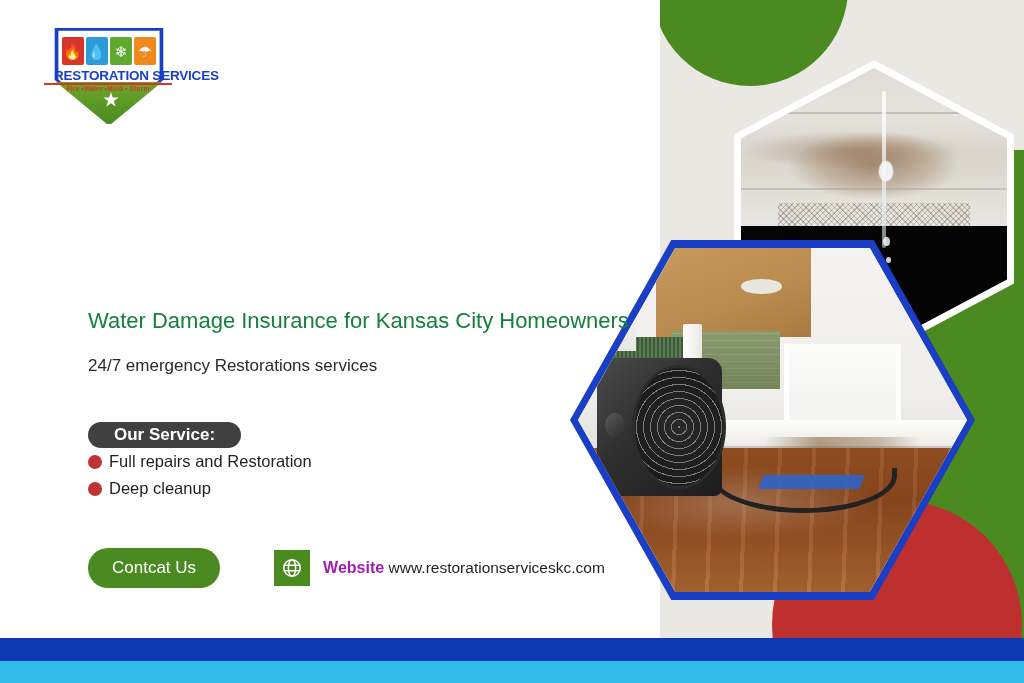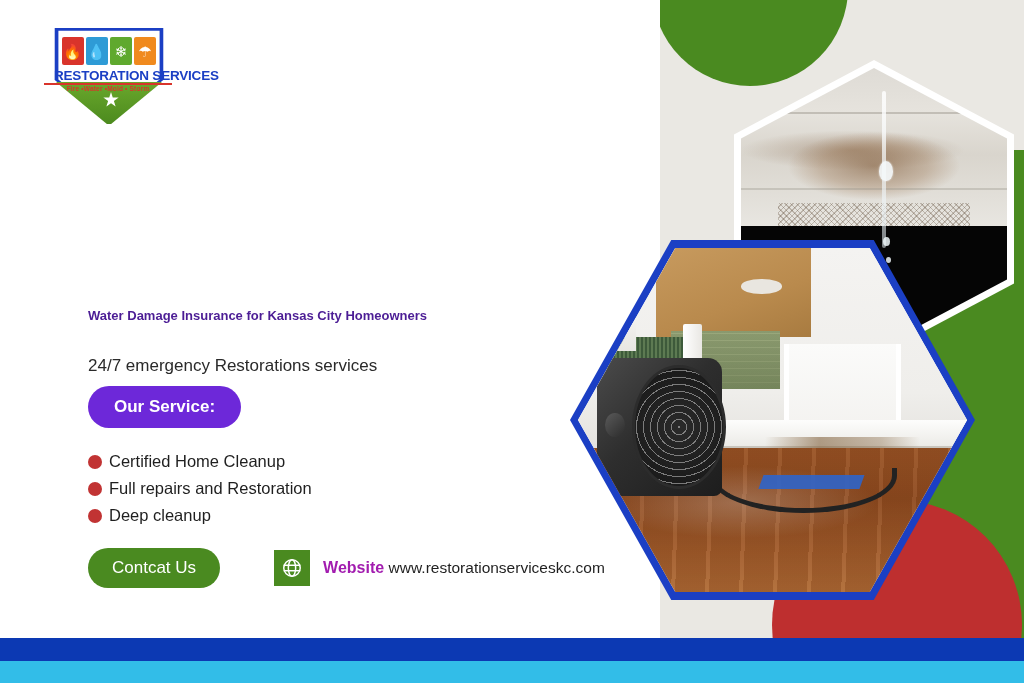--- a/index.html
+++ b/index.html
@@ -230,30 +230,30 @@
   }
 
   
   .headline {
     position:absolute; left:88px; top:148px; width:570px;
     font-size:34px; font-weight:800; line-height:1.32; color:#121212;
     letter-spacing:-0.4px;
   }
   .sub1 {
     position:absolute; left:88px; top:308px; width:560px;
-    font-size:13px; font-weight:700; color:#4c1d95;
+    font-size:22px; font-weight:400; color:#15803d;
   }
   .sub2 {
     position:absolute; left:88px; top:356px; width:560px;
     font-size:17px; font-weight:400; color:#2a2a2a;
   }
   .pill {
-    position:absolute; left:88px; top:386px;
-    background:#6d28d9; color:#ffffff; border-radius:22px;
-    padding:11px 26px; font-size:17px; font-weight:800;
+    position:absolute; left:88px; top:422px;
+    background:#404040; color:#ffffff; border-radius:22px;
+    padding:3px 26px; font-size:17px; font-weight:800;
     display:inline-block;
   }
   .bullets { position:absolute; left:88px; top:452px; width:420px; }
   .bullet { display:flex; align-items:center; margin-bottom:8px; }
   .dot { width:14px; height:14px; border-radius:50%; background:#C13333; margin-right:7px; flex:none; }
   .bullet-label { font-size:16.5px; color:#1f1f1f; }
 
   .cta-row { position:absolute; left:88px; top:548px; display:flex; align-items:center; }
   .cta-btn {
     background:#4A8A20; color:#ffffff; border-radius:22px;
@@ -338,24 +338,20 @@
   </div>
 
   <div class="sub1">Water Damage Insurance for Kansas City Homeowners</div>
   <div class="sub2">24/7 emergency Restorations services</div>
 
   <div class="pill">Our Service:</div>
 
   <div class="bullets">
     <div class="bullet">
       <span class="dot"></span>
-      <span class="bullet-label">Certified Home Cleanup</span>
-    </div>
-    <div class="bullet">
-      <span class="dot"></span>
       <span class="bullet-label">Full repairs and Restoration</span>
     </div>
     <div class="bullet">
       <span class="dot"></span>
       <span class="bullet-label">Deep cleanup</span>
     </div>
   </div>
 
   <div class="cta-row">
     <button class="cta-btn">Contcat Us</button>

